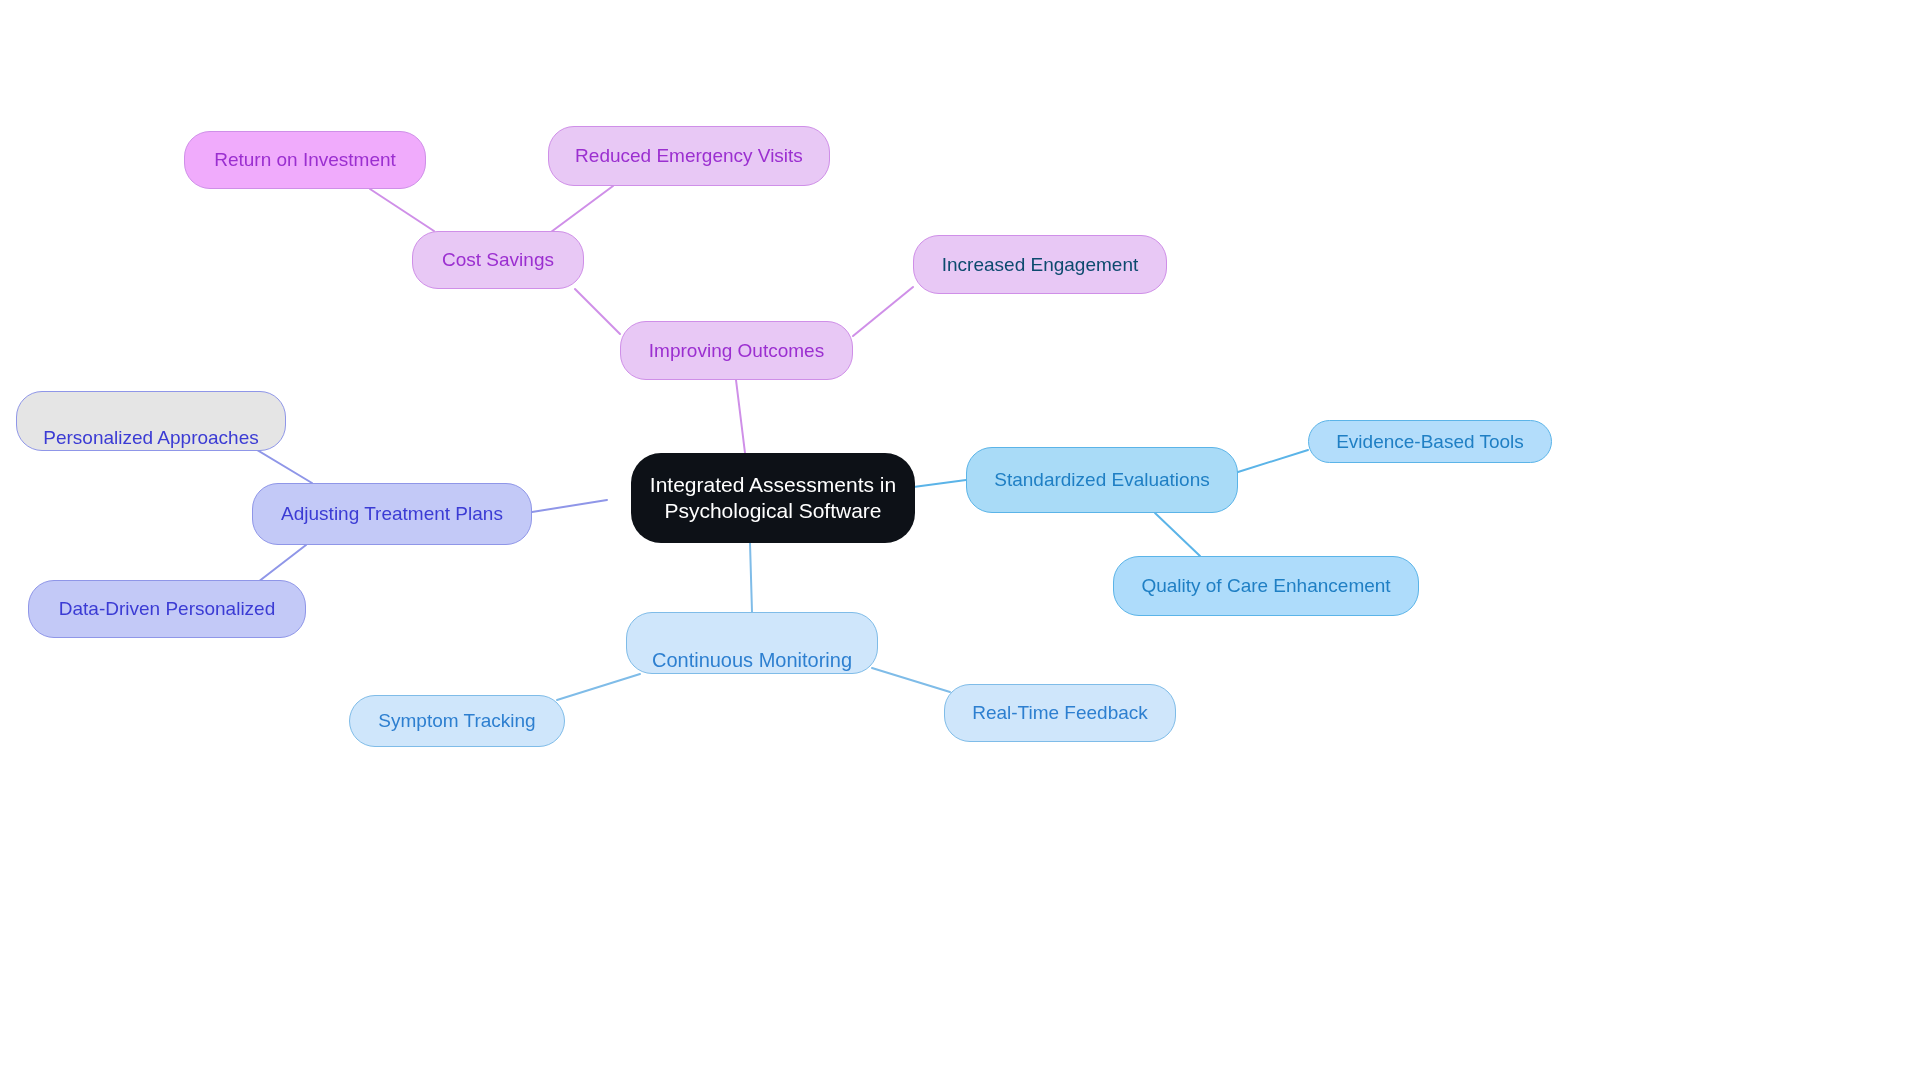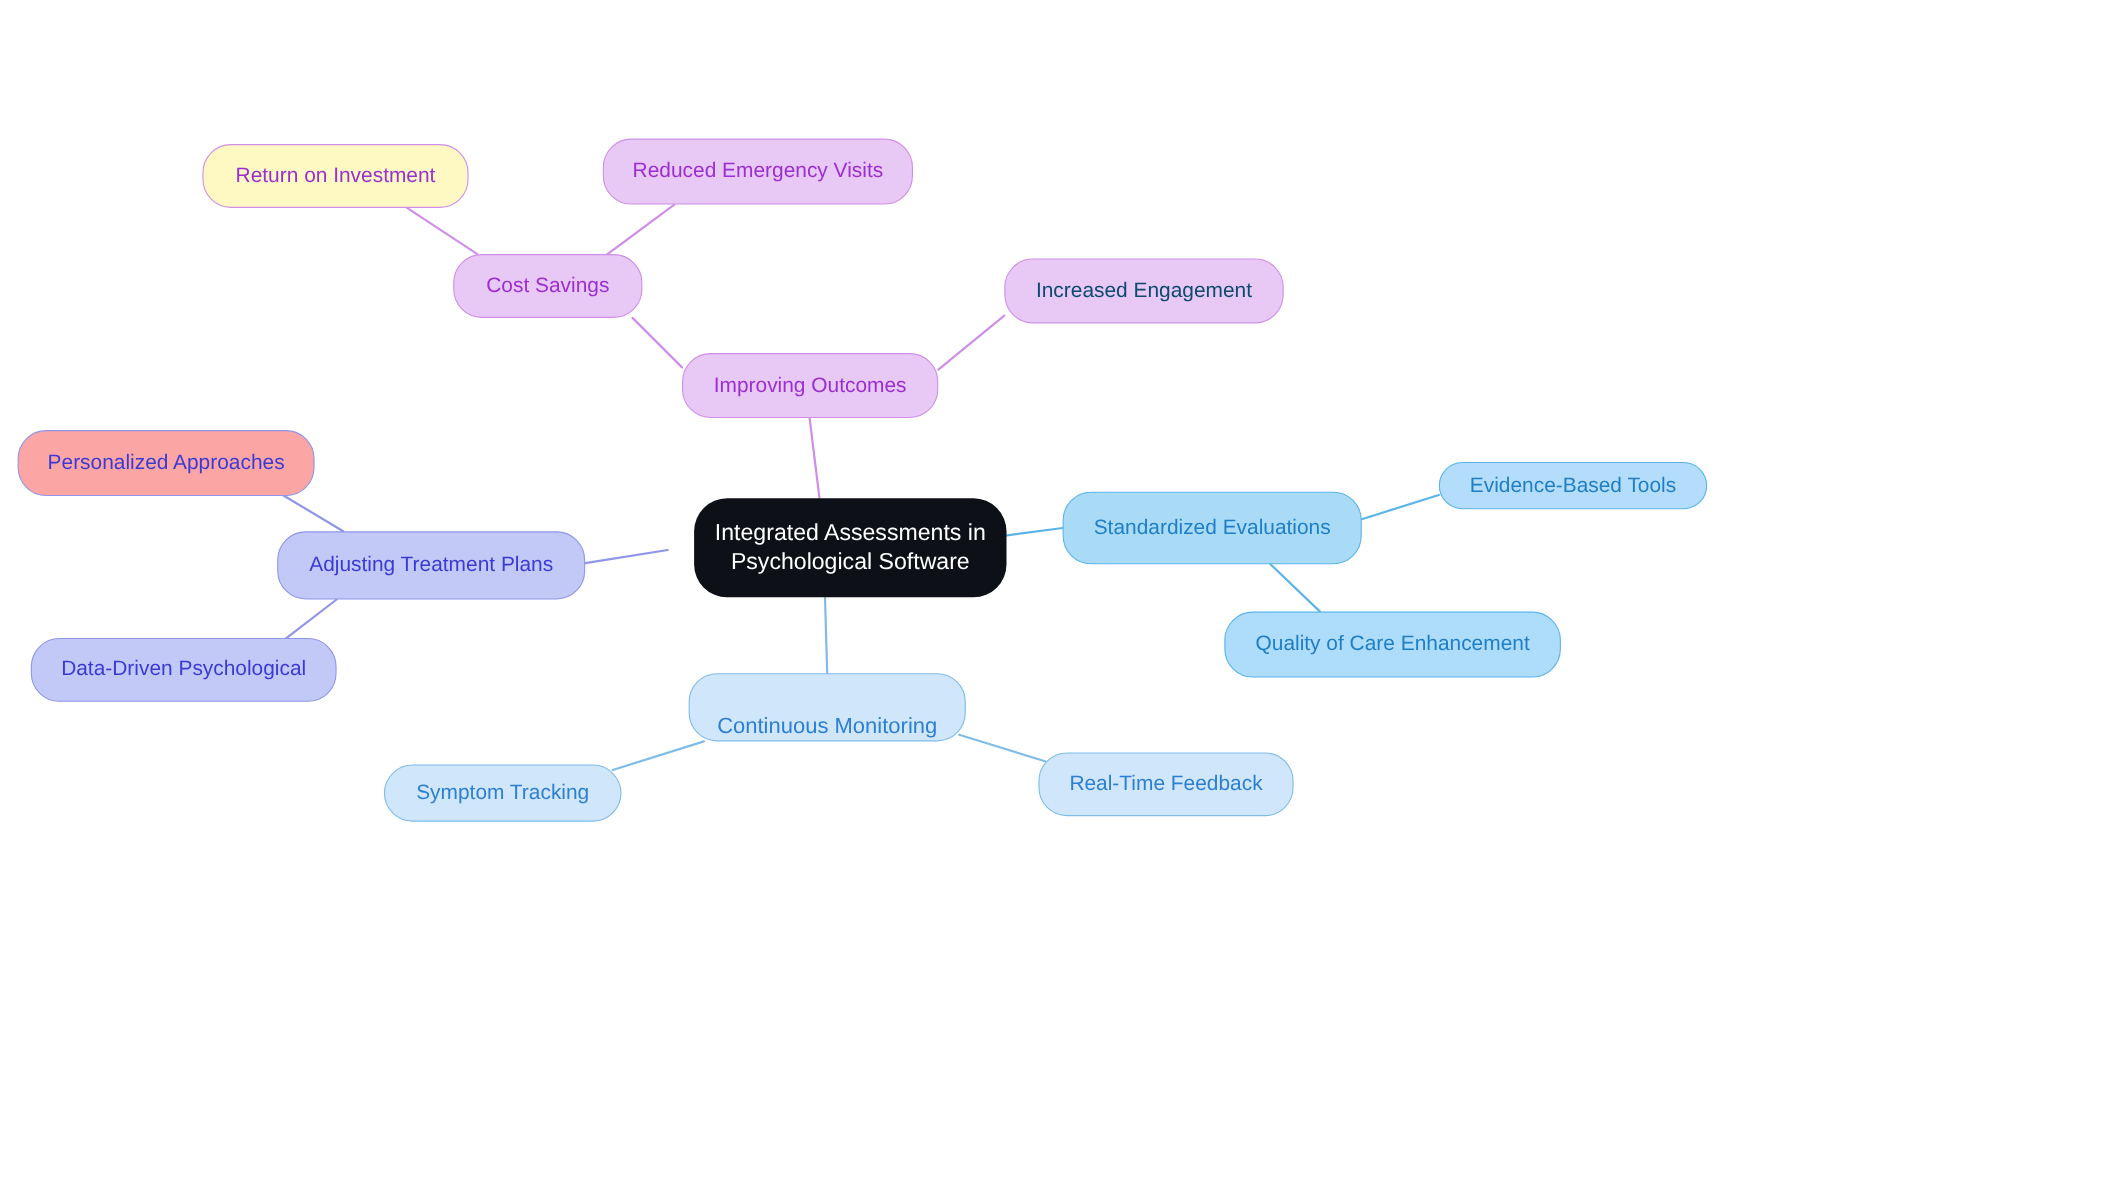--- a/index.html
+++ b/index.html
@@ -71,21 +71,21 @@
   <div id="nodes">
       <div class="node root" style="left: 607px; top: 453px; width: 284px; height: 90px; background: rgb(13, 17, 23); color: rgb(255, 255, 255); border-color: rgb(13, 17, 23); font-size: 21px;"><span>Integrated Assessments in
 Psychological Software</span></div>
       <div class="node" style="left: 966px; top: 447px; width: 272px; height: 66px; background: rgb(169, 219, 247); color: rgb(31, 127, 196); border-color: rgb(91, 180, 232); font-size: 19px;"><span>Standardized Evaluations</span></div>
       <div class="node" style="left: 1308px; top: 420px; width: 244px; height: 43px; background: rgb(179, 221, 251); color: rgb(31, 127, 196); border-color: rgb(91, 180, 232); font-size: 19px;"><span>Evidence-Based Tools</span></div>
       <div class="node" style="left: 1113px; top: 556px; width: 306px; height: 60px; background: rgb(174, 220, 251); color: rgb(31, 127, 196); border-color: rgb(91, 180, 232); font-size: 19px;"><span>Quality of Care Enhancement</span></div>
       <div class="node" style="left: 626px; top: 612px; width: 252px; height: 62px; background: rgb(207, 230, 251); color: rgb(45, 127, 208); border-color: rgb(127, 188, 232); font-size: 20px; align-items: flex-end;"><span>Continuous Monitoring</span></div>
       <div class="node" style="left: 349px; top: 695px; width: 216px; height: 52px; background: rgb(207, 230, 251); color: rgb(45, 127, 208); border-color: rgb(127, 188, 232); font-size: 19px;"><span>Symptom Tracking</span></div>
       <div class="node" style="left: 944px; top: 684px; width: 232px; height: 58px; background: rgb(207, 230, 251); color: rgb(45, 127, 208); border-color: rgb(127, 188, 232); font-size: 19px;"><span>Real-Time Feedback</span></div>
       <div class="node" style="left: 252px; top: 483px; width: 280px; height: 62px; background: rgb(195, 201, 247); color: rgb(59, 59, 212); border-color: rgb(143, 150, 232); font-size: 19px;"><span>Adjusting Treatment Plans</span></div>
-      <div class="node" style="left: 16px; top: 391px; width: 270px; height: 60px; background: #fca5a5; color: rgb(59, 59, 212); border-color: rgb(143, 150, 232); font-size: 19px;"><span>Personalized Approaches</span></div>
-      <div class="node" style="left: 28px; top: 580px; width: 278px; height: 58px; background: rgb(195, 201, 247); color: rgb(59, 59, 212); border-color: rgb(143, 150, 232); font-size: 19px;"><span>Data-Driven Psychological</span></div>
+      <div class="node" style="left: 16px; top: 391px; width: 270px; height: 60px; background: #e5e5e5; color: rgb(59, 59, 212); border-color: rgb(143, 150, 232); font-size: 19px; align-items: flex-end;"><span>Personalized Approaches</span></div>
+      <div class="node" style="left: 28px; top: 580px; width: 278px; height: 58px; background: rgb(195, 201, 247); color: rgb(59, 59, 212); border-color: rgb(143, 150, 232); font-size: 19px;"><span>Data-Driven Personalized</span></div>
       <div class="node" style="left: 620px; top: 321px; width: 233px; height: 59px; background: rgb(232, 200, 245); color: rgb(155, 47, 208); border-color: rgb(207, 143, 232); font-size: 19px;"><span>Improving Outcomes</span></div>
       <div class="node" style="left: 412px; top: 231px; width: 172px; height: 58px; background: rgb(232, 200, 245); color: rgb(155, 47, 208); border-color: rgb(207, 143, 232); font-size: 19px;"><span>Cost Savings</span></div>
-      <div class="node" style="left: 184px; top: 131px; width: 242px; height: 58px; background: #fef9c3; color: rgb(155, 47, 208); border-color: rgb(207, 143, 232); font-size: 19px;"><span>Return on Investment</span></div>
+      <div class="node" style="left: 184px; top: 131px; width: 242px; height: 58px; background: #f0abfc; color: rgb(155, 47, 208); border-color: rgb(207, 143, 232); font-size: 19px;"><span>Return on Investment</span></div>
       <div class="node" style="left: 548px; top: 126px; width: 282px; height: 60px; background: rgb(232, 200, 245); color: rgb(155, 47, 208); border-color: rgb(207, 143, 232); font-size: 19px;"><span>Reduced Emergency Visits</span></div>
       <div class="node" style="left: 913px; top: 235px; width: 254px; height: 59px; background: rgb(232, 200, 245); color: #0c4a6e; border-color: rgb(207, 143, 232); font-size: 19px;"><span>Increased Engagement</span></div>
     </div>
 </div>
 
 </body></html>

